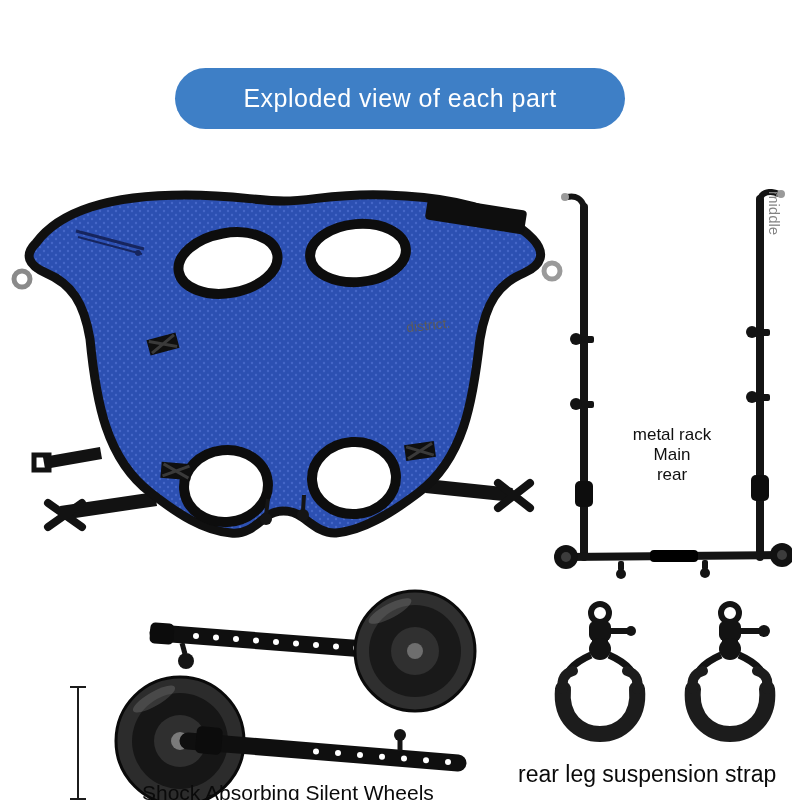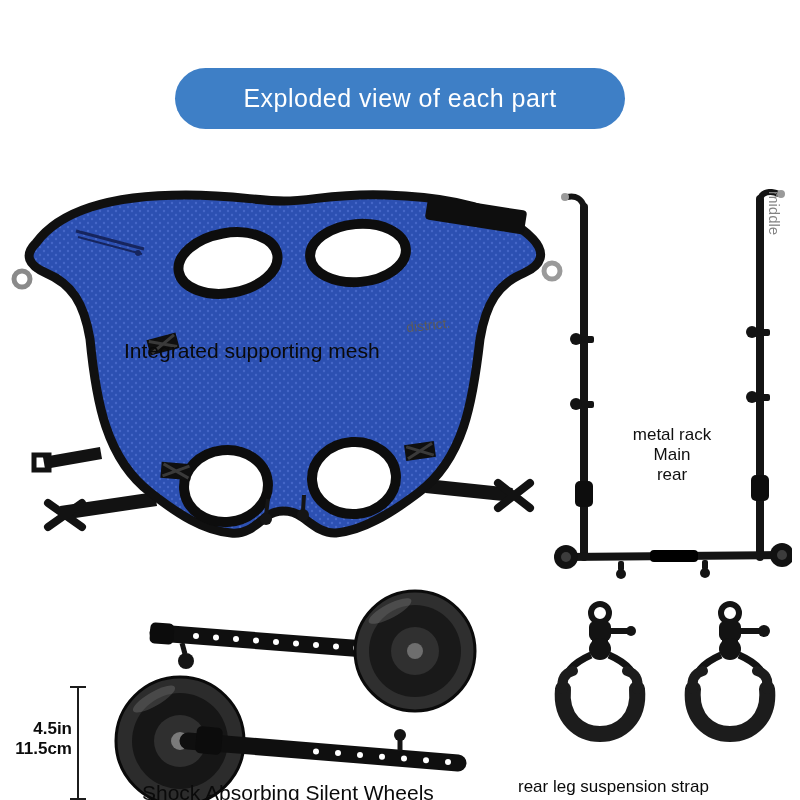--- a/index.html
+++ b/index.html
@@ -26,21 +26,21 @@
   .wheel-bottom-svg{left:100px;top:628px;}
   .strap-svg-left{left:543px;top:556px;}
   .strap-svg-right{left:673px;top:556px;}
 
   .lbl{position:absolute;color:#0a0a0a;white-space:nowrap;}
   .mesh-label{left:124px;top:298px;font-size:21px;}
   .watermark{left:406px;top:276px;font-size:14px;color:#5a5a5a;transform:rotate(-6deg);}
   .middle-label{left:766px;top:150px;font-size:15px;color:#848484;writing-mode:vertical-rl;}
   .rack-label{left:612px;top:384px;width:120px;text-align:center;font-size:17px;line-height:20px;color:#101010;}
   .wheels-label{left:142px;top:740px;font-size:21px;text-align:center;}
-  .strap-label{left:518px;top:736px;font-size:17px;}
+  .strap-label{left:518px;top:720px;font-size:23px;}
 
   .dim-line{position:absolute;left:77px;top:645px;width:2px;height:114px;background:#1c1c1c;}
   .dim-tick{position:absolute;left:-7px;width:16px;height:2px;background:#1c1c1c;}
   .dim-tick.top{top:0}
   .dim-tick.bottom{bottom:0}
   .dim-text{position:absolute;left:4px;top:678px;width:68px;text-align:right;
     font-weight:bold;font-size:17px;line-height:20px;color:#0c0c0c;}
 </style>
 </head>
 <body>
@@ -251,26 +251,21 @@
     <path d="M 66,58 C 84,66 94,76 94,92" fill="none" stroke="#131313" stroke-width="7"></path>
     <path d="M 20,92 C 14,152 100,152 94,92" fill="none" stroke="#1c1c1c" stroke-width="16" stroke-linecap="round"></path>
     <path d="M 20,92 C 18,82 22,76 30,74" fill="none" stroke="#1c1c1c" stroke-width="10" stroke-linecap="round"></path>
     <path d="M 94,92 C 96,82 92,76 84,74" fill="none" stroke="#1c1c1c" stroke-width="10" stroke-linecap="round"></path>
   </svg>
 
   <div class="dim-line">
     <div class="dim-tick top"></div>
     <div class="dim-tick bottom"></div>
   </div>
-  <div class="dim-text">
-    <div>4.5in</div>
-    <div>11.5cm</div>
-  </div>
-
-  <div class="lbl mesh-label">Integrated supporting mesh</div>
+
   <div class="lbl watermark">district.</div>
   <div class="lbl middle-label">middle</div>
 
   <div class="rack-label lbl" style="white-space:normal;">
     <div>metal rack</div>
     <div>Main</div>
     <div>rear</div>
   </div>
 
   <div class="lbl wheels-label">Shock Absorbing Silent Wheels</div>

